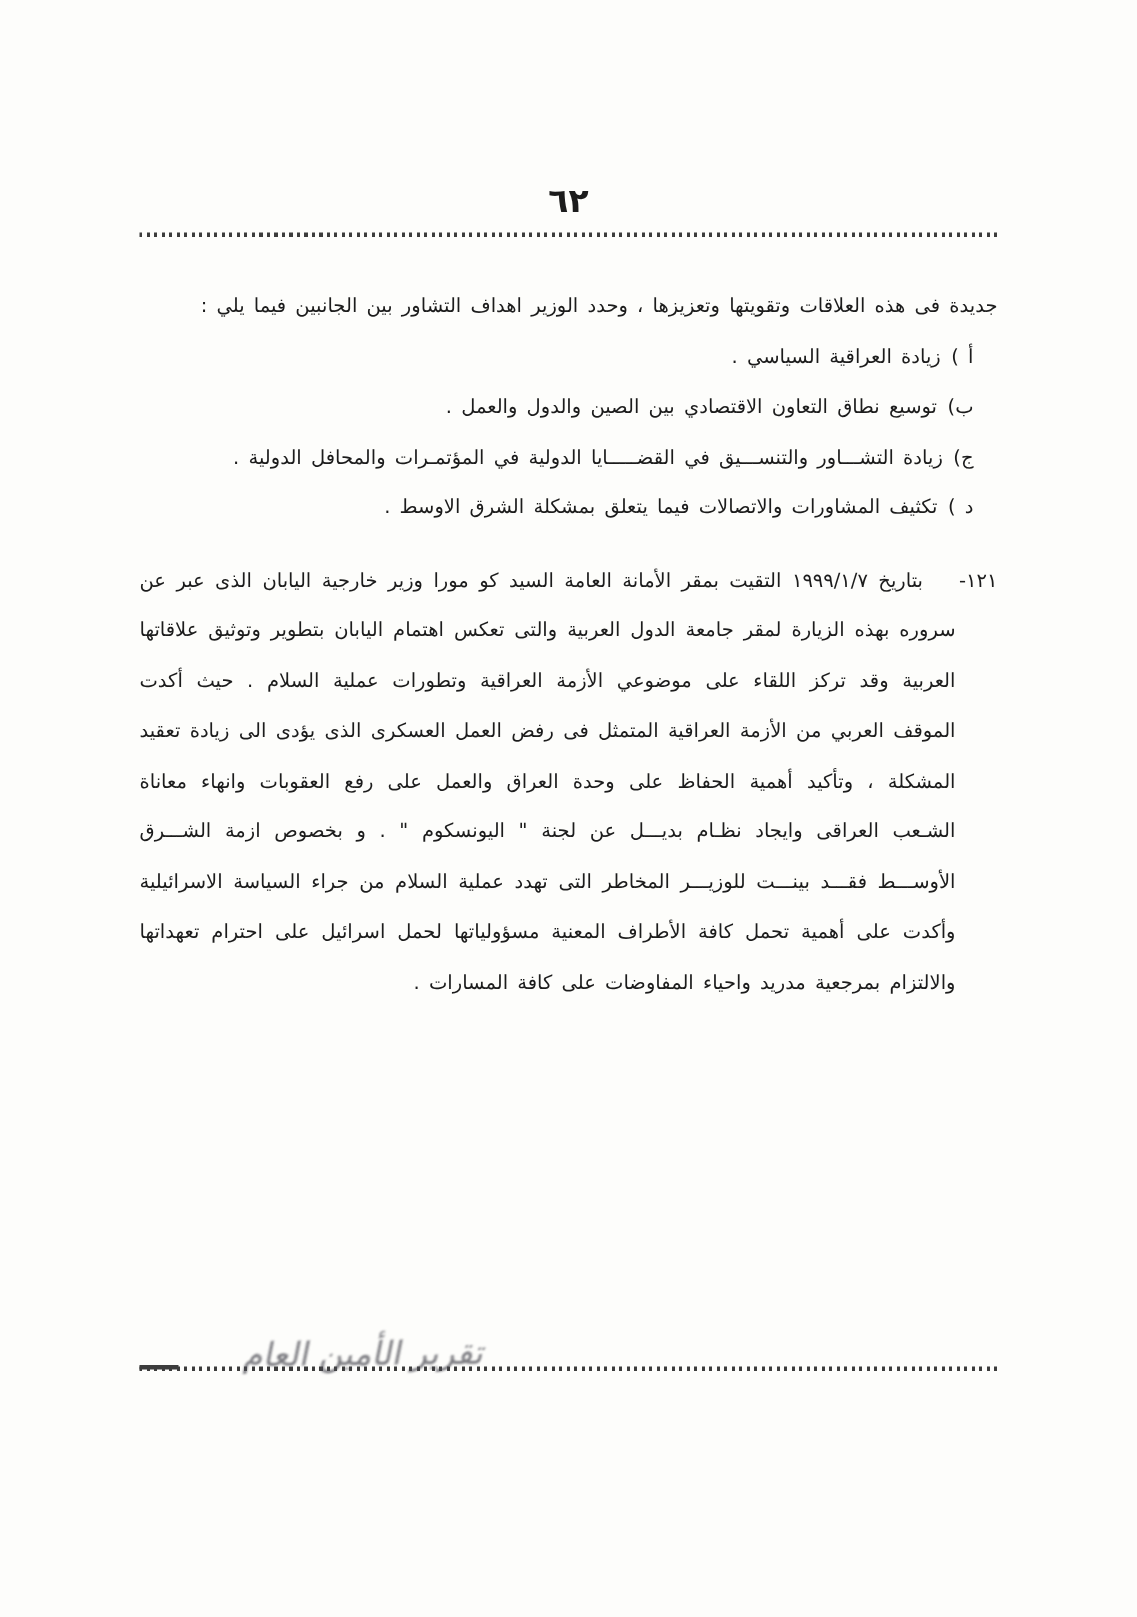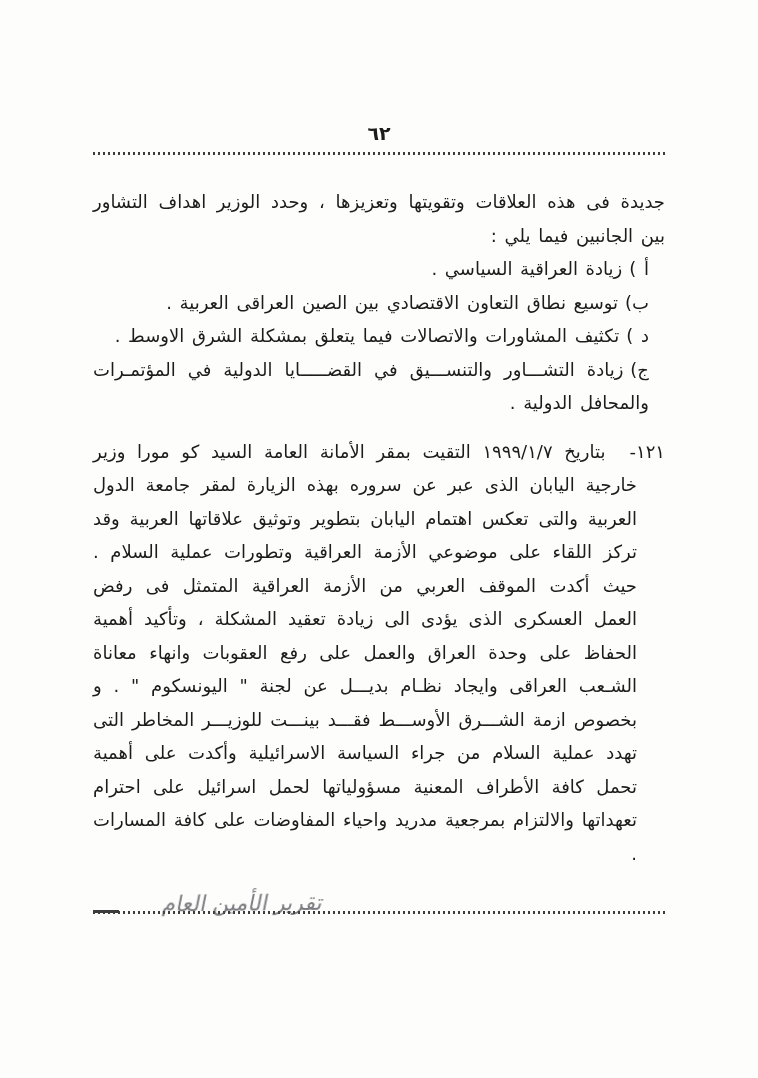--- a/index.html
+++ b/index.html
@@ -20,37 +20,37 @@
     box-sizing: border-box;
   }
   .text-block {
     position: absolute;
     top: 122px;
     right: 93px;
     width: 572px;
   }
   .page-number {
     text-align: center;
-    font-size: 19px;
+    font-size: 22px;
     font-weight: bold;
     letter-spacing: 2px;
     margin-bottom: 8px;
   }
   .rule {
     height: 3px;
     background-image: repeating-linear-gradient(
       to right, #3c3c3c 0 2px, transparent 2px 5px);
     filter: blur(0.2px);
   }
   .content {
     margin-top: 30px;
   }
   .content p {
     margin: 0;
-    font-size: 18px;
+    font-size: 13px;
     line-height: 33.5px;
     text-align: justify;
     word-spacing: 2px;
   }
   p.intro { }
   p.goal {
     padding-right: 16px;
   }
   p.goal .marker {
     display: inline-block;
@@ -112,25 +112,25 @@
     <div class="page-number">٦٢</div>
 
     <div class="rule"></div>
 
     <div class="content">
 
       <p class="intro">جديدة فى هذه العلاقات وتقويتها وتعزيزها ، وحدد الوزير اهداف التشاور بين الجانبين فيما يلي :</p>
 
       <p class="goal"><span class="marker">أ )</span><span>زيادة العراقية السياسي .</span></p>
 
-      <p class="goal"><span class="marker">ب)</span><span>توسيع نطاق التعاون الاقتصادي بين الصين العراقى العربية .</span></p>
+      <p class="goal"><span class="marker">ب)</span><span>توسيع نطاق التعاون الاقتصادي بين الصين والدول والعمل .</span></p>
+
+      <p class="goal"><span class="marker">ج)</span><span>زيادة التشـــاور والتنســـيق في القضـــــايا الدولية في المؤتمـرات والمحافل الدولية .</span></p>
 
       <p class="goal"><span class="marker">د )</span><span>تكثيف المشاورات والاتصالات فيما يتعلق بمشكلة الشرق الاوسط .</span></p>
-
-      <p class="goal"><span class="marker">ج)</span><span>زيادة التشـــاور والتنســـيق في القضـــــايا الدولية في المؤتمـرات والمحافل الدولية .</span></p>
 
 
       <p class="item-121"><span class="item-number">١٢١-</span><span>بتاريخ ١٩٩٩/١/٧ التقيت بمقر الأمانة العامة السيد كو مورا وزير خارجية اليابان الذى عبر عن سروره بهذه الزيارة لمقر جامعة الدول العربية والتى تعكس اهتمام اليابان بتطوير وتوثيق علاقاتها العربية وقد تركز اللقاء على موضوعي الأزمة العراقية وتطورات عملية السلام . حيث أكدت الموقف العربي من الأزمة العراقية المتمثل فى رفض العمل العسكرى الذى يؤدى الى زيادة تعقيد المشكلة ، وتأكيد أهمية الحفاظ على وحدة العراق والعمل على رفع العقوبات وانهاء معاناة الشـعب العراقى وايجاد نظـام بديـــل عن لجنة " اليونسكوم " . و بخصوص ازمة الشـــرق الأوســـط فقـــد بينـــت للوزيـــر المخاطر التى تهدد عملية السلام من جراء السياسة الاسرائيلية وأكدت على أهمية تحمل كافة الأطراف المعنية مسؤولياتها لحمل اسرائيل على احترام تعهداتها والالتزام بمرجعية مدريد واحياء المفاوضات على كافة المسارات .</span></p>
 
     </div>
   </div>
 
   <div class="footer">
     <div class="rule-dash"></div>
     <div class="rule"></div>

